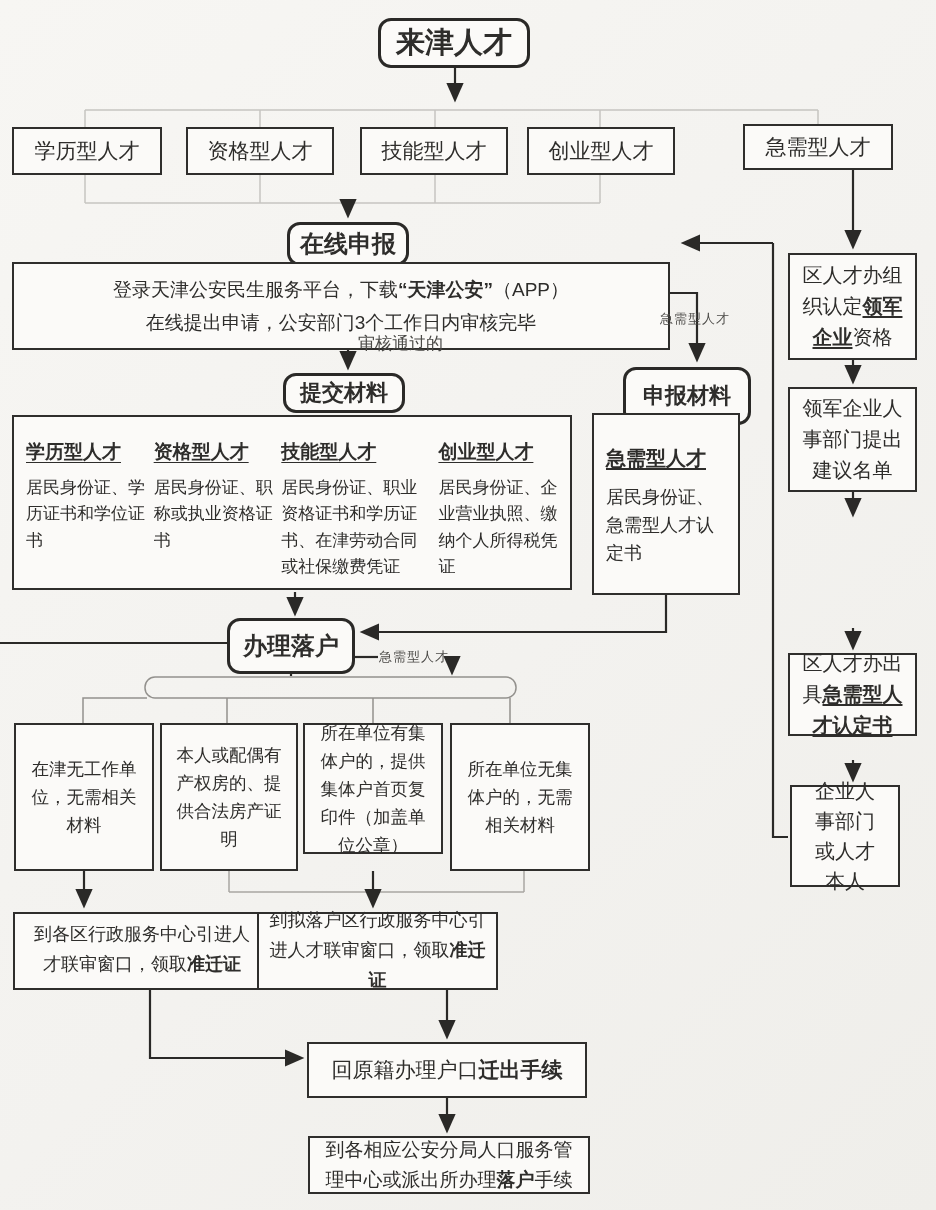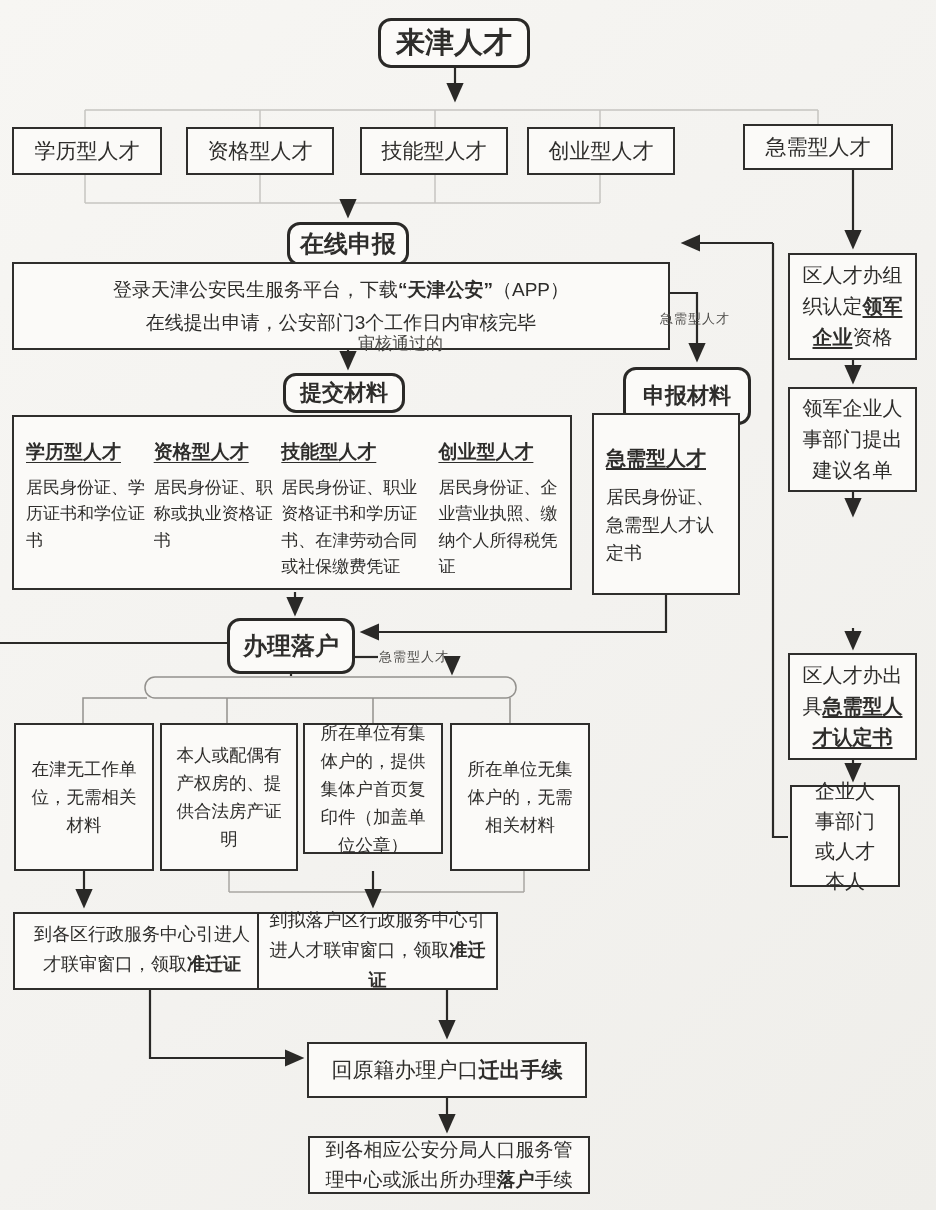--- a/index.html
+++ b/index.html
@@ -186,20 +186,20 @@
   <div class="node sbox thin wrapany" style="left:308px;top:1136px;width:282px;height:58px;font-size:19px;line-height:1.6;padding:2px 10px;">
     <div><span>到各相应公安分局人口服务管理中心或派出所办理</span><span class="b">落户</span><span>手续</span></div>
   </div>
 
   <div class="node sbox thin wrapany" style="left:788px;top:253px;width:129px;height:107px;font-size:20px;line-height:1.55;padding:4px 10px;">
     <div><span>区人才办组织认定</span><span class="b u">领军企业</span><span>资格</span></div>
   </div>
   <div class="node sbox thin wrapany" style="left:788px;top:387px;width:129px;height:105px;font-size:20px;line-height:1.55;padding:4px 10px;">
     <span>领军企业人事部门提出建议名单</span>
     </div>
-  <div class="node sbox thin wrapany" style="left:788px;top:653px;width:129px;height:107px;font-size:20px;line-height:1.55;padding:8px 10px;">
+  <div class="node sbox thin wrapany" style="left:788px;top:653px;width:129px;height:83px;font-size:20px;line-height:1.55;padding:8px 10px;">
     <div><span>区人才办出具</span><span class="b u">急需型人才认定书</span></div>
   </div>
   <div class="node sbox thin wrapany" style="left:790px;top:785px;width:110px;height:102px;font-size:20px;line-height:1.5;padding:4px 14px;">
     <span>企业人事部门或人才本人</span>
     </div>
 
 </div>
 
 </body></html>

